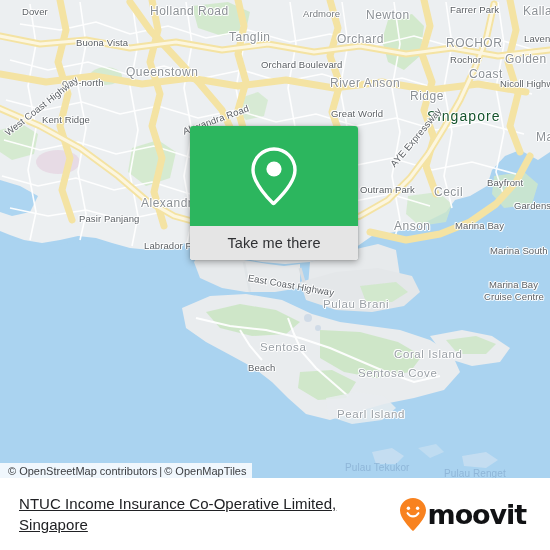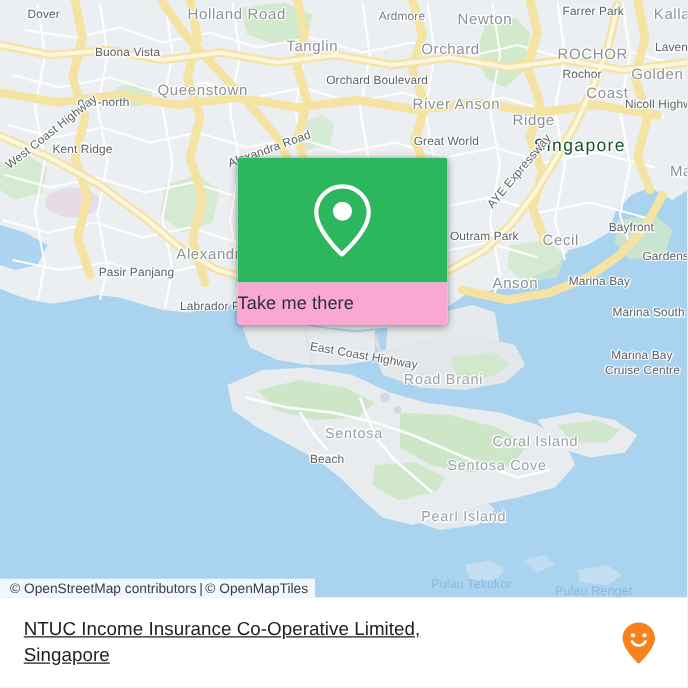--- a/index.html
+++ b/index.html
@@ -76,24 +76,24 @@
     width: 100%;
     height: 100px;
     background: #2CB65E;
     display: flex;
     align-items: center;
     justify-content: center;
   }
   .pin-icon svg { display: block; }
   .popup-action {
     height: 34px;
-    background: #f9a8d4;
+    background: #e5e5e5;
     display: flex;
     align-items: center;
-    justify-content: flex-start;
+    justify-content: center;
     cursor: pointer;
   }
   .popup-action span {
     font-size: 14.5px;
     color: #2f3033;
     font-family: "Liberation Sans", sans-serif;
     letter-spacing: .1px;
   }
 
   
@@ -304,21 +304,21 @@
           <div class="lbl small dark" style="left: 487px; top: 177px;">Bayfront</div>
           <div class="lbl small dark" style="left: 79px; top: 213px;">Pasir Panjang</div>
           <div class="lbl small dark" style="left: 514px; top: 200px;">Gardens</div>
           <div class="lbl mid" style="left: 394px; top: 219px;">Anson</div>
           <div class="lbl small dark" style="left: 455px; top: 220px;">Marina Bay</div>
           <div class="lbl small dark" style="left: 144px; top: 240px;">Labrador P</div>
           <div class="lbl small dark" style="left: 490px; top: 245px;">Marina South Pi</div>
           <div class="lbl small dark rot-f" style="left: 248px; top: 272px;">East Coast Highway</div>
           <div class="lbl small dark" style="left: 489px; top: 279px;">Marina Bay</div>
           <div class="lbl small dark" style="left: 484px; top: 291px;">Cruise Centre</div>
-          <div class="lbl island" style="left: 323px; top: 298px;">Road Brani</div>
+          <div class="lbl island" style="left: 323px; top: 298px;">Pulau Brani</div>
           <div class="lbl island" style="left: 260px; top: 341px;">Sentosa</div>
           <div class="lbl island" style="left: 394px; top: 348px;">Coral Island</div>
           <div class="lbl small dark" style="left: 248px; top: 362px;">Beach</div>
           <div class="lbl island" style="left: 358px; top: 367px;">Sentosa Cove</div>
           <div class="lbl island" style="left: 337px; top: 408px;">Pearl Island</div>
           <div class="lbl water" style="left: 345px; top: 462px;">Pulau Tekukor</div>
           <div class="lbl water" style="left: 444px; top: 468px;">Pulau Renget</div>
         </div>
     </div>
 
@@ -350,17 +350,18 @@
 
       <div class="logo">
         <span class="logo-mark">
           <svg width="30" height="34" viewBox="0 0 30 34" xmlns="http://www.w3.org/2000/svg">
             <path d="M15 1C7.8 1 2 6.6 2 13.6c0 7.4 9.9 17.5 12.3 19.9.4.4 1 .4 1.4 0C18.1 31.1 28 21 28 13.6 28 6.6 22.2 1 15 1z" fill="#F8821F"></path>
             <circle cx="10.4" cy="11.2" r="1.7" fill="#ffffff"></circle>
             <circle cx="19.6" cy="11.2" r="1.7" fill="#ffffff"></circle>
             <path d="M9.6 16.2c1.3 2.1 3.2 3.2 5.4 3.2s4.1-1.1 5.4-3.2" stroke="#ffffff" stroke-width="2.1" fill="none" stroke-linecap="round"></path>
           </svg>
         </span>
+        <span class="logo-text">moovit</span>
       </div>
     </div>
   </div>
 
 </div>
 
 </body></html>

